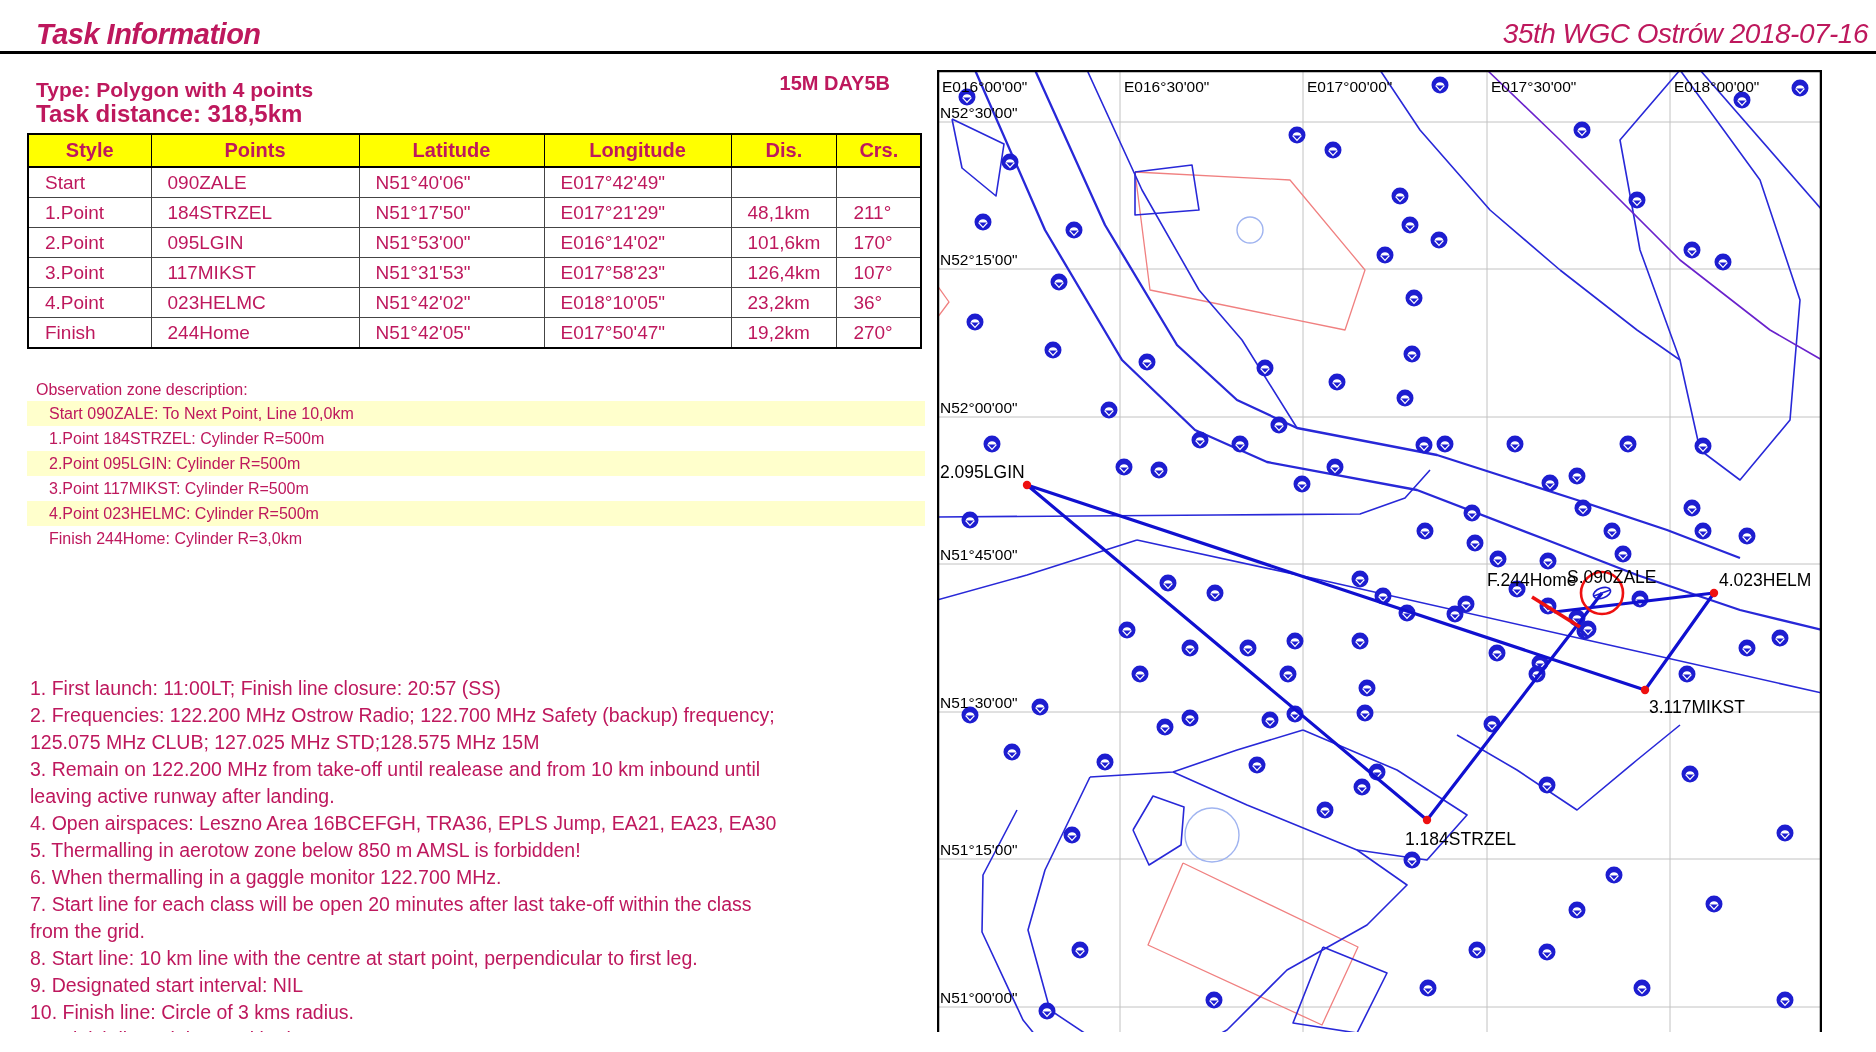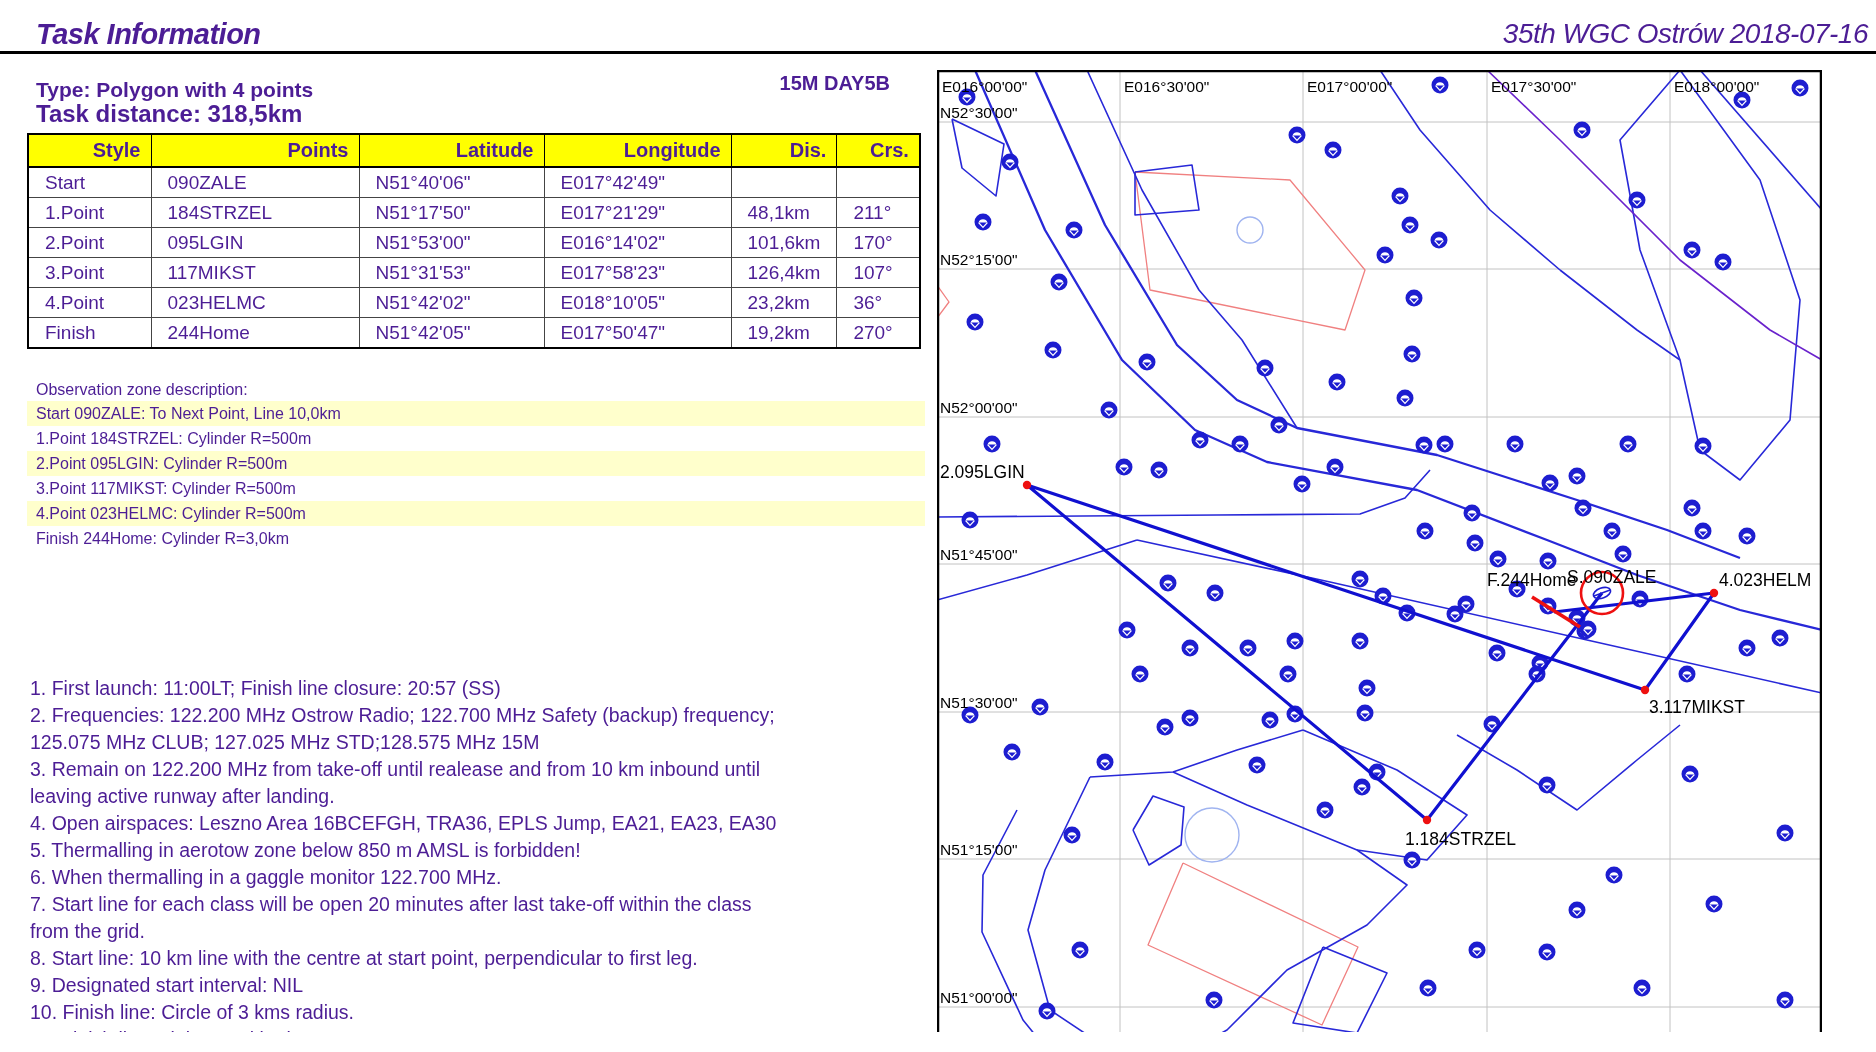--- a/index.html
+++ b/index.html
@@ -1,36 +1,36 @@
 <!DOCTYPE html>
 <html><head>
 <meta charset="utf-8">
 <style>
   html,body{margin:0;padding:0;background:#ffffff;}
   .page{position:relative;width:1876px;height:1032px;background:#fff;overflow:hidden;
-        font-family:"Liberation Sans",sans-serif;color:#4c1d95;}
+        font-family:"Liberation Sans",sans-serif;color:#be185d;}
   
   .title-left{position:absolute;left:36px;top:18px;font-size:29px;font-weight:bold;font-style:italic;letter-spacing:-0.5px;}
   .title-right{position:absolute;right:8px;top:18px;font-size:28px;font-style:italic;letter-spacing:-0.5px;}
   .head-rule{position:absolute;left:0;top:51px;width:1876px;height:3px;background:#000;}
   
   .type-row{position:absolute;left:36px;top:72px;width:854px;display:flex;justify-content:space-between;}
   .type-label{font-size:21px;font-weight:bold;margin-top:6px;}
   .class-day{font-size:20px;font-weight:bold;}
   .dist-label{position:absolute;left:36px;top:100px;font-size:24px;font-weight:bold;}
   
   table.task{position:absolute;left:27px;top:133px;border-collapse:collapse;table-layout:fixed;
              border:2px solid #000;}
-  table.task th{background:#ffff00;font-size:20px;font-weight:bold;text-align:right;padding:2px 10px;height:27px;
+  table.task th{background:#ffff00;font-size:20px;font-weight:bold;text-align:center;padding:2px 22px;height:27px;
                 border:1px solid #000;border-bottom:2px solid #000;}
   table.task td{font-size:19px;padding:1px 16px;height:27px;border:1px solid #444;background:#fff;}
   
   .obs{position:absolute;left:27px;top:378px;width:898px;}
   .obs-head{font-size:16px;padding-left:9px;height:23px;line-height:23px;}
-  .obs-line{font-size:16px;height:25px;line-height:25px;padding-left:9px;}
+  .obs-line{font-size:16px;height:25px;line-height:25px;padding-left:22px;}
   .obs-line.hl{background:#ffffcc;}
   
   .notes{position:absolute;left:30px;top:675px;width:900px;}
   .note-line{font-size:19.5px;line-height:27px;white-space:nowrap;}
   
   .map{position:absolute;left:937px;top:70px;width:885px;height:982px;background:#fff;}
   .map svg{display:block;}
 </style>
 </head>
 <body>

